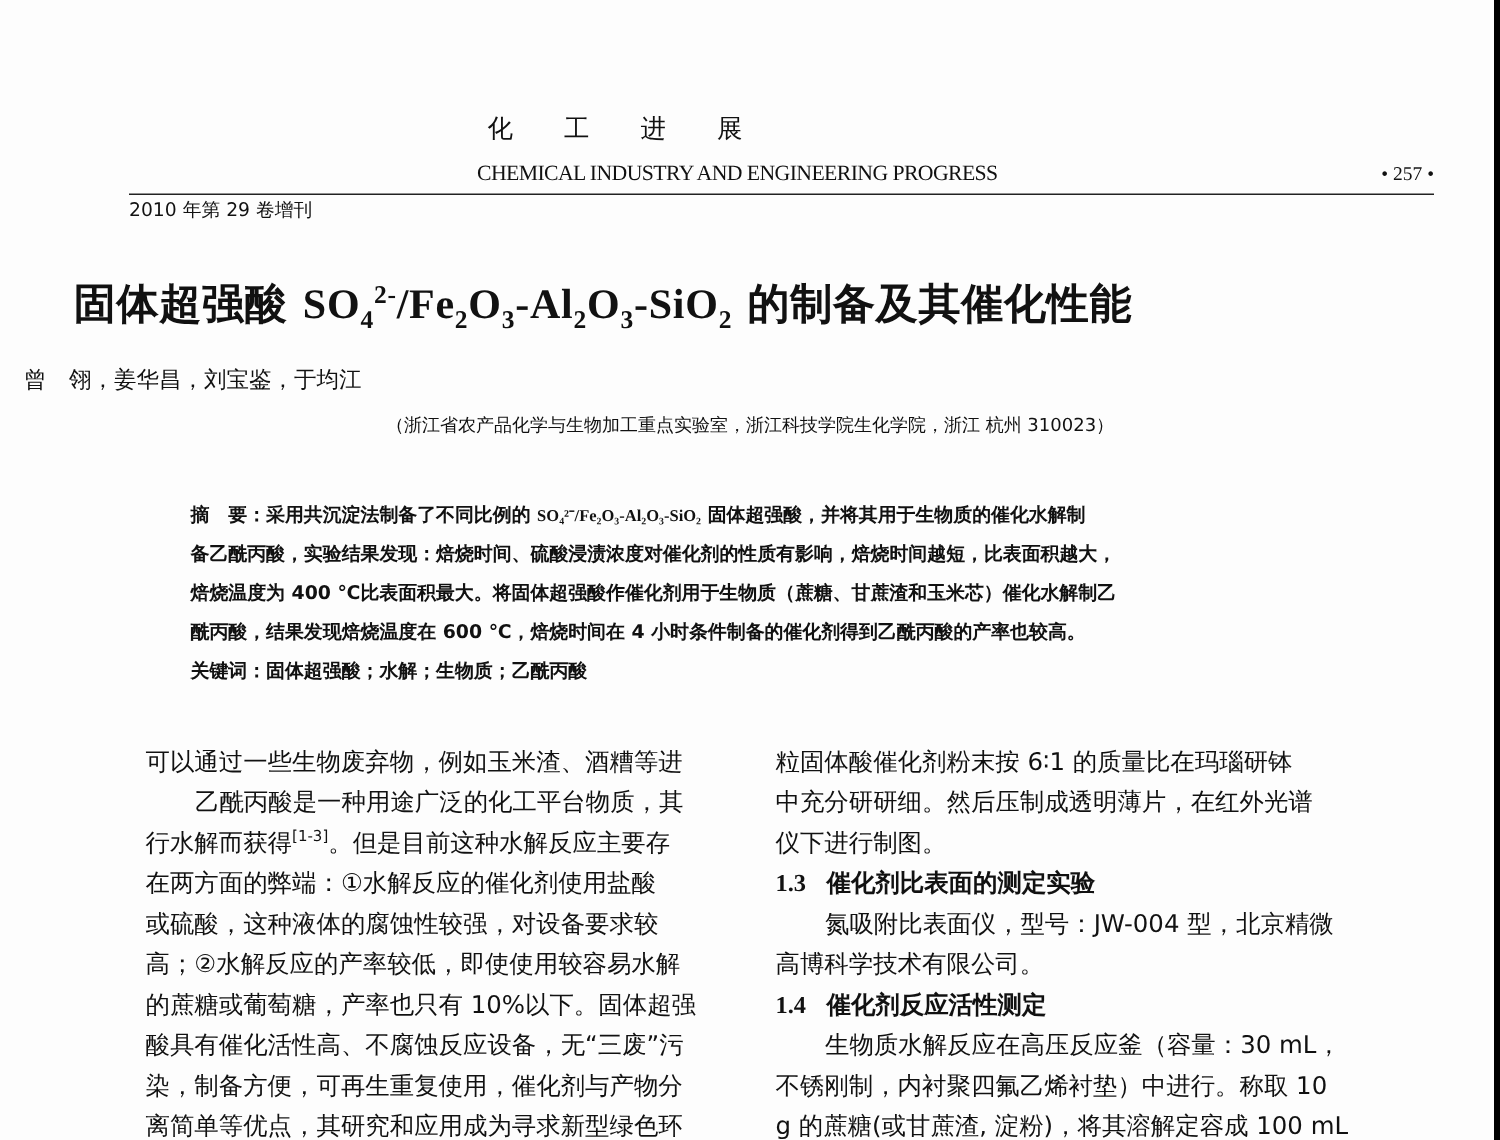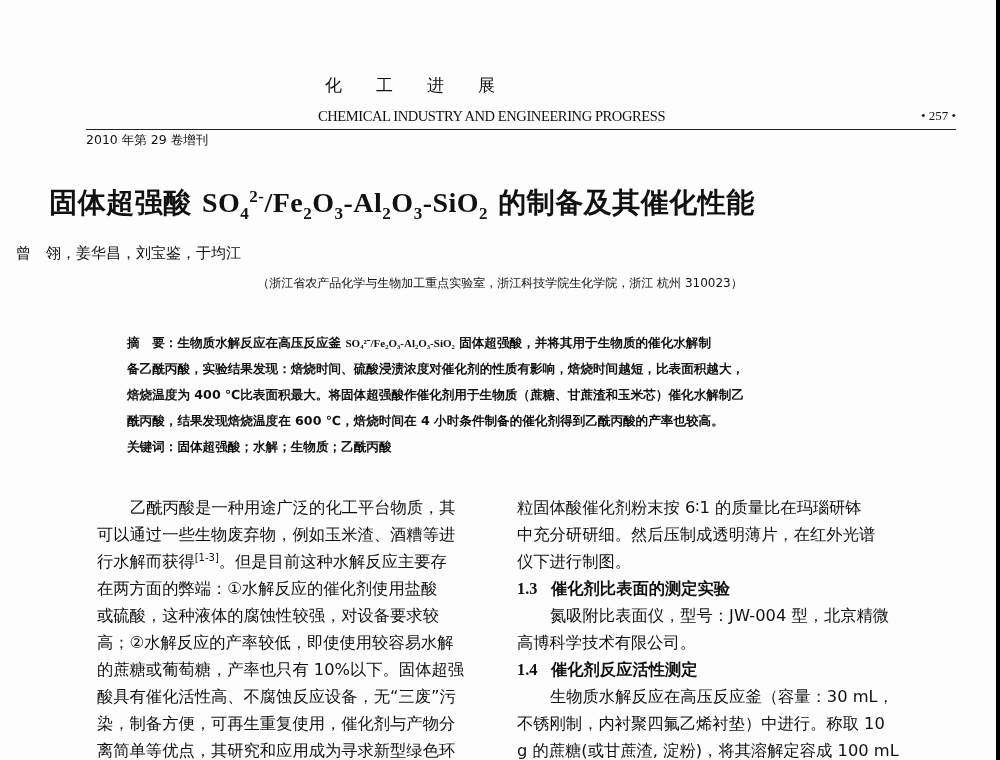--- a/index.html
+++ b/index.html
@@ -76,33 +76,33 @@
 
 <div class="title">
   <span>固体超强酸 </span><span class="chem"><span>SO</span><sub>4</sub><sup>2-</sup><span>/Fe</span><sub>2</sub><span>O</span><sub>3</sub><span>-Al</span><sub>2</sub><span>O</span><sub>3</sub><span>-SiO</span><sub>2</sub></span><span> 的制备及其催化性能</span>
 </div>
 
 <div class="authors">曾　翎，姜华昌，刘宝鉴，于均江</div>
 <div class="affiliation">（浙江省农产品化学与生物加工重点实验室，浙江科技学院生化学院，浙江 杭州 310023）</div>
 
 <div class="abstract">
   <div class="line">
-    <span class="label">摘　要：</span><span>生物质水解反应在高压反应釜 </span><span class="chem">SO₄²⁻/Fe₂O₃-Al₂O₃-SiO₂</span><span> 固体超强酸，并将其用于生物质的催化水解制</span>
+    <span class="label">摘　要：</span><span>采用共沉淀法制备了不同比例的 </span><span class="chem">SO₄²⁻/Fe₂O₃-Al₂O₃-SiO₂</span><span> 固体超强酸，并将其用于生物质的催化水解制</span>
   </div>
   <div class="line">备乙酰丙酸，实验结果发现：焙烧时间、硫酸浸渍浓度对催化剂的性质有影响，焙烧时间越短，比表面积越大，</div>
   <div class="line">焙烧温度为 400 ℃比表面积最大。将固体超强酸作催化剂用于生物质（蔗糖、甘蔗渣和玉米芯）催化水解制乙</div>
   <div class="line">酰丙酸，结果发现焙烧温度在 600 ℃，焙烧时间在 4 小时条件制备的催化剂得到乙酰丙酸的产率也较高。</div>
   <div class="line">
     <span class="label">关键词：</span><span>固体超强酸；水解；生物质；乙酰丙酸</span>
   </div>
 </div>
 
 <div class="column col-left">
+  <div class="line">可以通过一些生物废弃物，例如玉米渣、酒糟等进</div>
   <div class="line indent">乙酰丙酸是一种用途广泛的化工平台物质，其</div>
-  <div class="line">可以通过一些生物废弃物，例如玉米渣、酒糟等进</div>
   <div class="line"><span>行水解而获得</span><sup>[1-3]</sup><span>。但是目前这种水解反应主要存</span></div>
   <div class="line">在两方面的弊端：①水解反应的催化剂使用盐酸</div>
   <div class="line">或硫酸，这种液体的腐蚀性较强，对设备要求较</div>
   <div class="line">高；②水解反应的产率较低，即使使用较容易水解</div>
   <div class="line">的蔗糖或葡萄糖，产率也只有 10%以下。固体超强</div>
   <div class="line">酸具有催化活性高、不腐蚀反应设备，无“三废”污</div>
   <div class="line">染，制备方便，可再生重复使用，催化剂与产物分</div>
   <div class="line">离简单等优点，其研究和应用成为寻求新型绿色环</div>
 </div>
 

